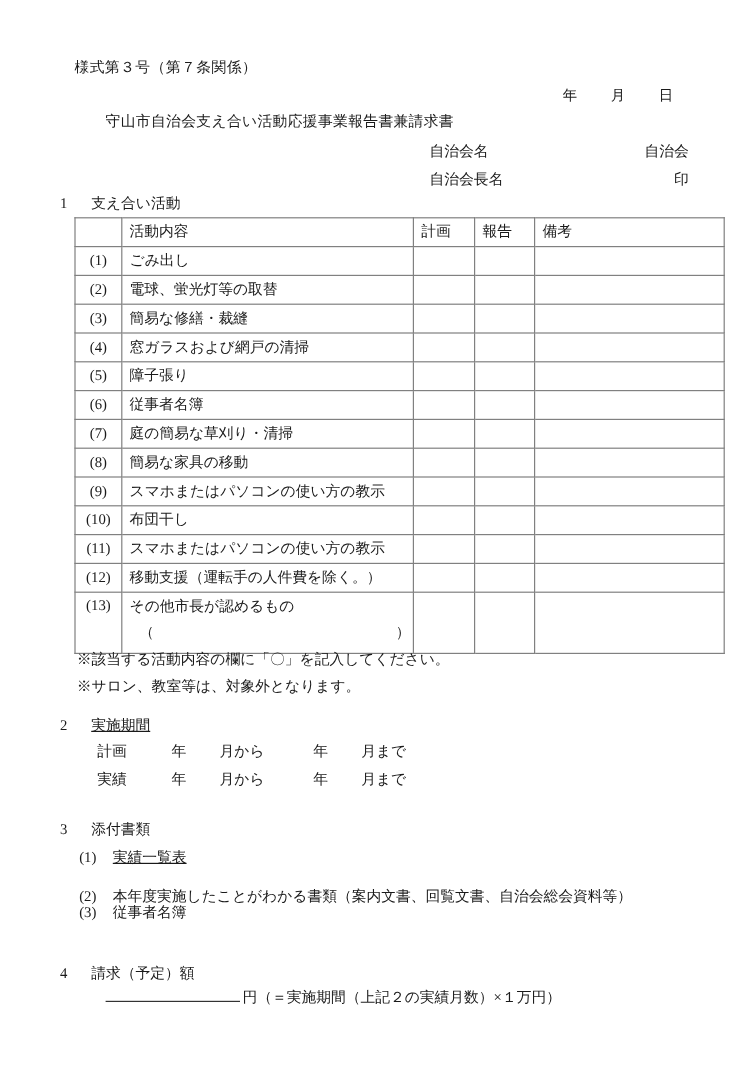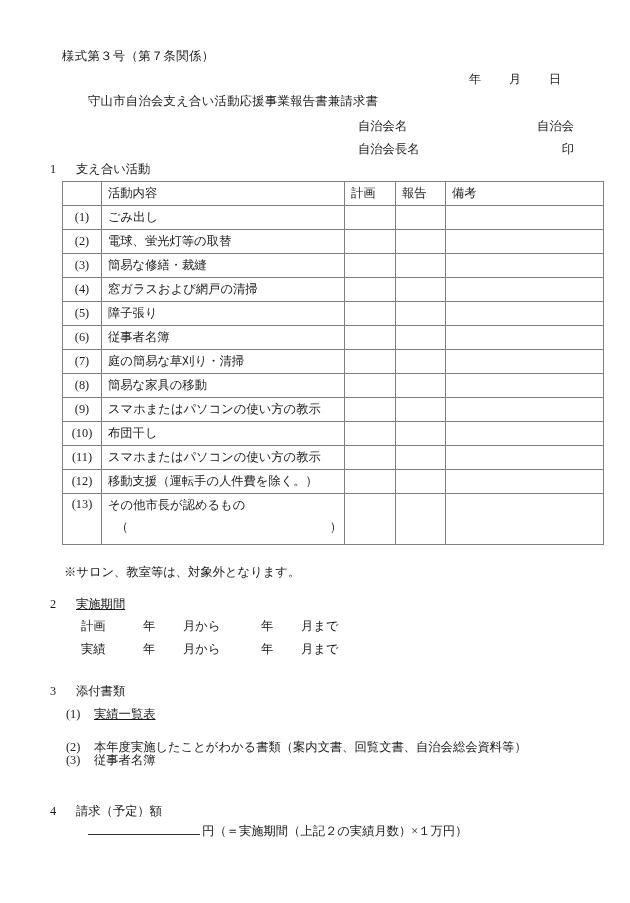--- a/index.html
+++ b/index.html
@@ -313,20 +313,21 @@
               <span class="close">）</span>
             </span>
           </td>
           <td class="col-plan"></td>
           <td class="col-rep"></td>
           <td class="col-note"></td>
         </tr>
       </tbody>
     </table>
 
+    <div class="note note1">※該当する活動内容の欄に「〇」を記入してください。</div>
     <div class="note note2">※サロン、教室等は、対象外となります。</div>
 
     <div class="section-head sec2">
       <span class="num">2</span><span>実施期間</span>
     </div>
 
     <div class="period-row p1">
       <span class="lbl">計画</span><span class="y1">年</span><span class="m1">月から</span><span class="y2">年</span><span class="m2">月まで</span>
     </div>
     <div class="period-row p2">

